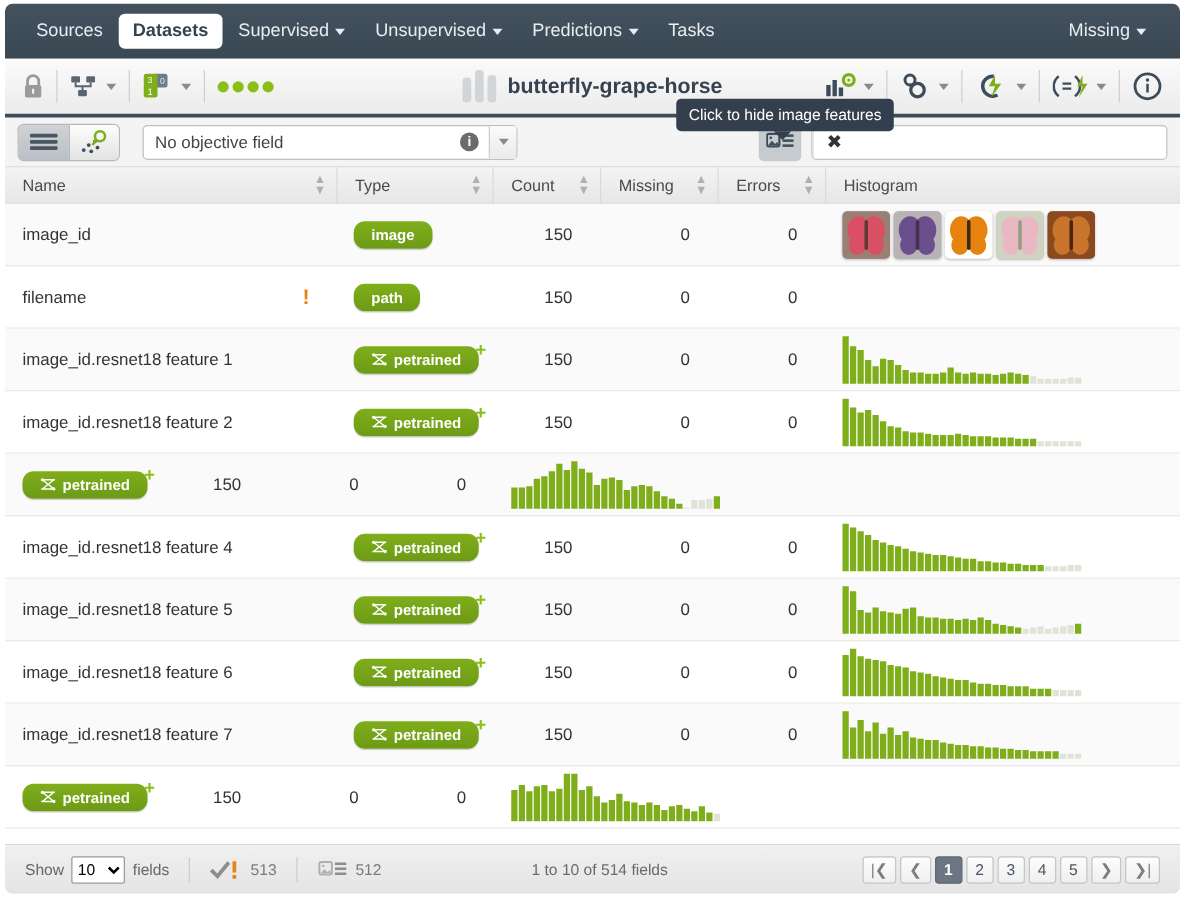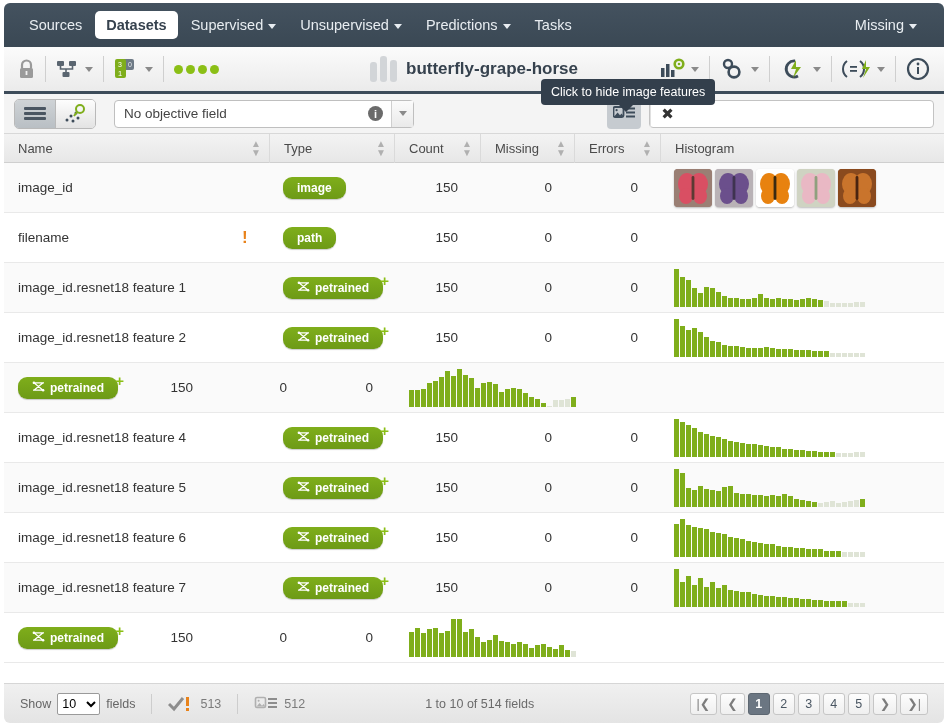--- a/index.html
+++ b/index.html
@@ -162,41 +162,41 @@
   }
   .row.odd{ background:#fafafa; }
   .cell{ height:50px; display:flex; align-items:center; padding-left:14px; }
   .cell.num{ justify-content:flex-end; padding-right:22px; }
   .cell.typec{ justify-content:flex-start; position:relative; }
 
   .warn{
     position:absolute; left:-27px; color:#e8821a; font-weight:bold; font-size:17px;
   }
   .badge{
-    display:inline-flex; gap:5px;
+    display:inline-flex; align-items:center; gap:5px;
     background:linear-gradient(180deg,#7fae1b,#6d9a16);
     color:#fff; font-size:12px; font-weight:bold;
     border-radius:9px; padding:4px 14px; position:relative;
     box-shadow:0 1px 1px rgba(0,0,0,.2);
   }
   .badge .plus{
     position:absolute; right:-6px; top:-5px; color:#8bbf16; font-size:15px; font-weight:bold;
   }
   .sc-ico{ width:13px; height:11px; }
 
   .thumbs{ display:flex; gap:3px; }
   .thumb{ width:38px;height:38px;border-radius:4px;overflow:hidden;
           box-shadow:0 1px 2px rgba(0,0,0,.25); }
 
   .hist{ display:flex; align-items:flex-end; height:38px; gap:1px; }
   .hist b{ display:block; width:5px; background:#7fae1b; }
 
   
   .footer{
-    position:absolute; left:4px; right:4px; bottom:3px; height:40px;
+    position:absolute; left:4px; right:4px; bottom:11px; height:40px;
     background:linear-gradient(180deg,#f0f0f0,#e4e4e4);
     border-top:1px solid #d6d6d6;
     display:flex; align-items:center; padding:0 16px;
     font-size:12.5px; color:#666;
     border-radius:0 0 6px 6px;
   }
   .f-sep{ width:1px;height:20px;background:#cdcdcd;margin:0 16px; }
   select.show-sel{
     margin:0 6px; height:22px; font-size:12.5px; font-family:"Liberation Sans",sans-serif;
     border:1px solid #9a9a9a; border-radius:2px; background:#fff;

